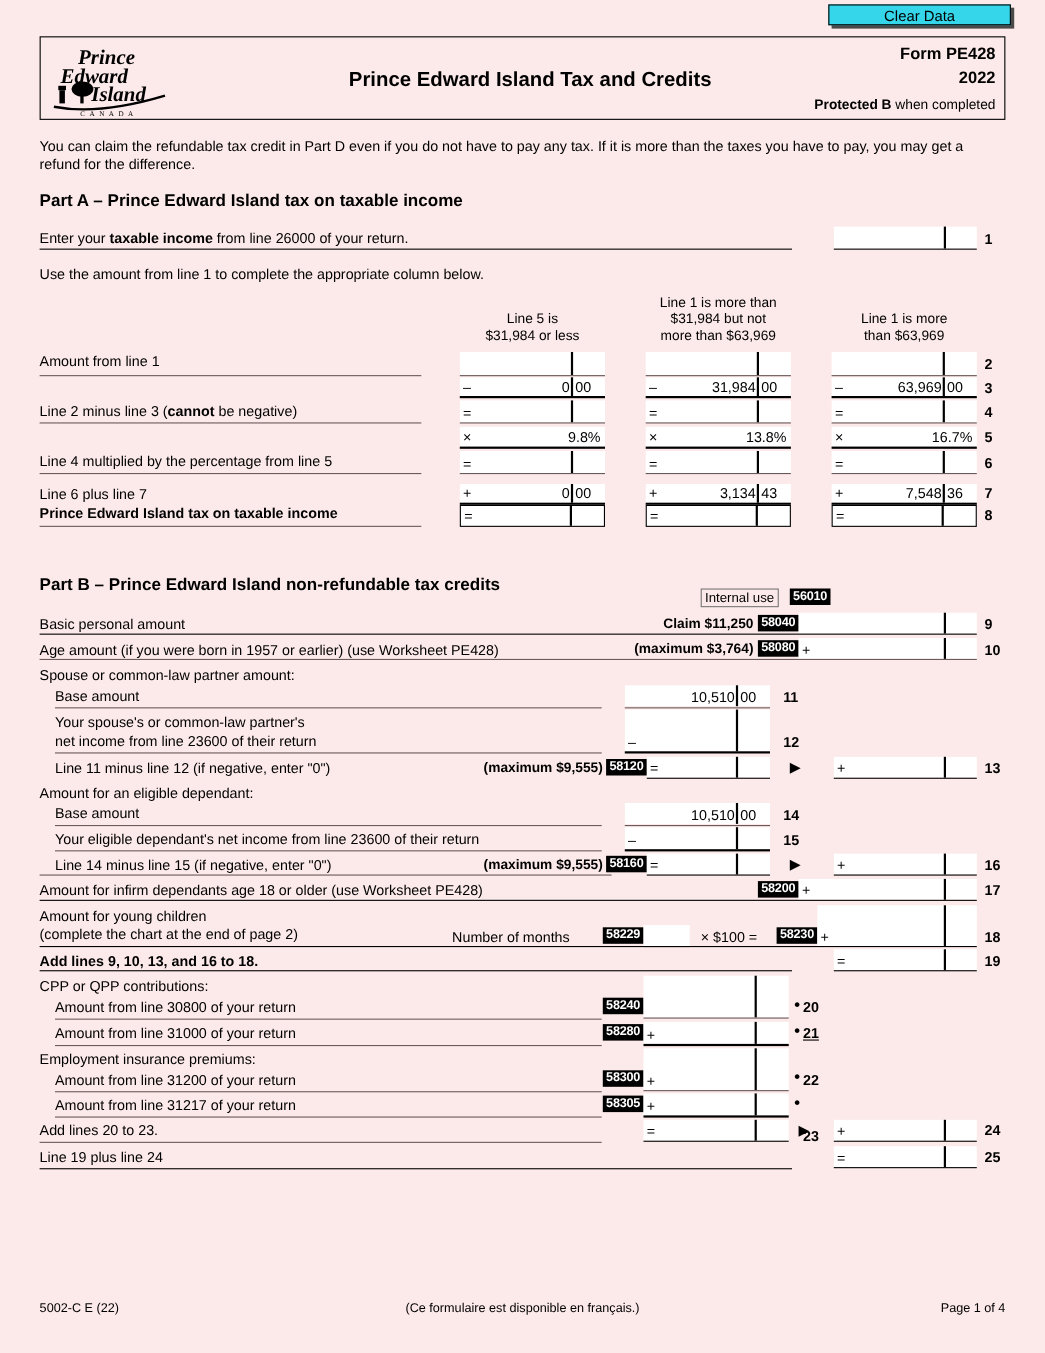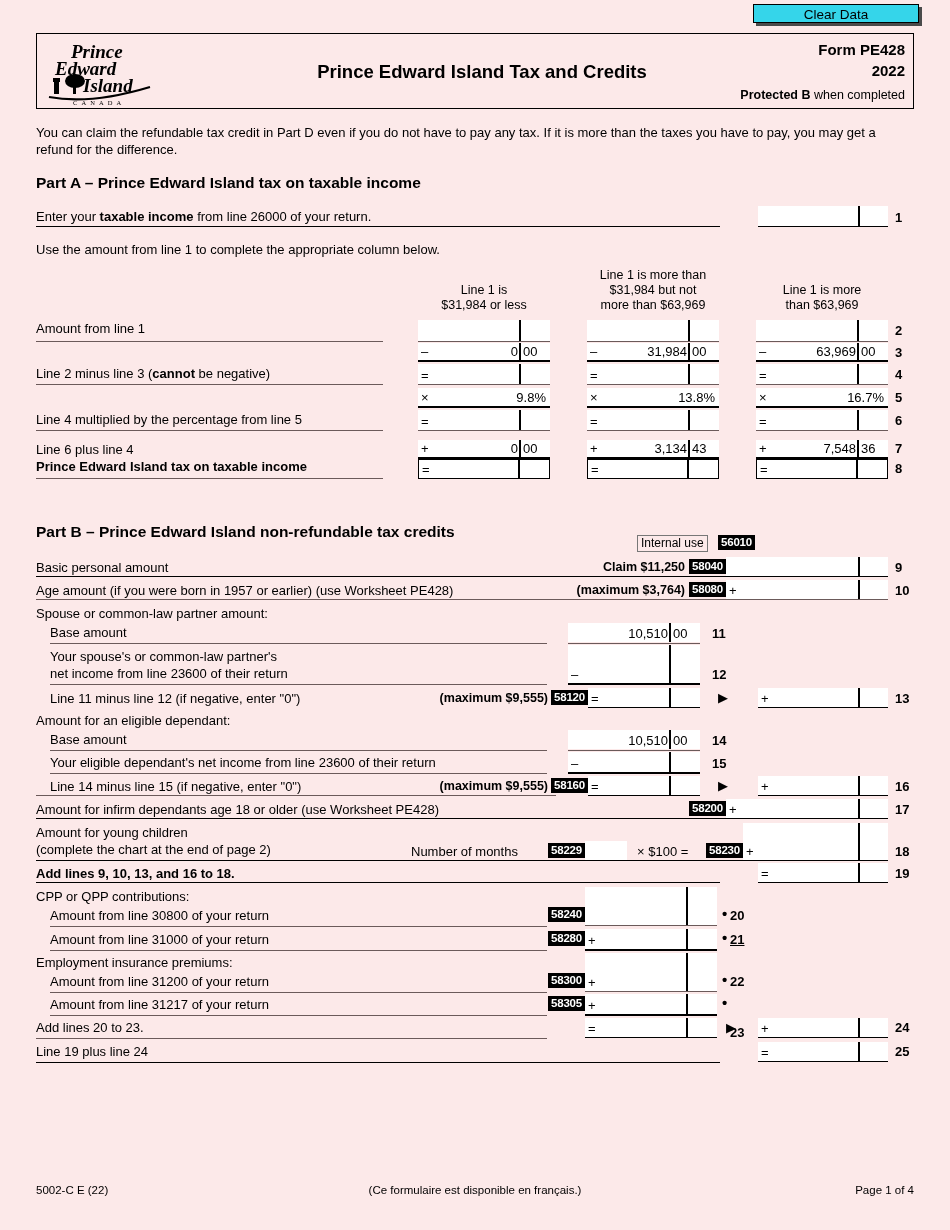--- a/index.html
+++ b/index.html
@@ -197,21 +197,21 @@
   <div class="rule-med" style="left:36px; top:226px; width:684px;"></div>
   <div class="fbox" style="left:758px; top:206px; width:130px; height:20px;">
     <div class="sep" style="left:100px;"></div>
   </div>
   <div class="rule-med" style="left:758px; top:226px; width:130px;"></div>
   <div class="linenum" style="left:895px; top:210px;">1</div>
 
   <div class="abs txt" style="left:36px; top:241px;">Use the amount from line 1 to complete the appropriate column below.</div>
 
   <div class="colhead" style="left:418px; top:283px; width:132px;">
-    <div>Line 1 is</div>
+    <div>Line 5 is</div>
     <div>$31,984 or less</div>
   </div>
   <div class="colhead" style="left:587px; top:268px; width:132px;">
     <div>Line 1 is more than</div>
     <div>$31,984 but not</div>
     <div>more than $63,969</div>
   </div>
   <div class="colhead" style="left:756px; top:283px; width:132px;">
     <div>Line 1 is more</div>
     <div>than $63,969</div>
@@ -304,21 +304,21 @@
     </div>
   <div class="fbox" style="left:756px; top:410px; width:132px; height:20px;">
       <div class="op">=</div>
       <div class="sep" style="left:101px;"></div>
     </div>
   <div class="rule-thin" style="left:418px; top:430px; width:132px;"></div>
   <div class="rule-thin" style="left:587px; top:430px; width:132px;"></div>
   <div class="rule-thin" style="left:756px; top:430px; width:132px;"></div>
   <div class="linenum" style="left:895px; top:413px;">6</div>
 
-  <div class="abs txt" style="left:36px; top:441px;">Line 6 plus line 4</div>
+  <div class="abs txt" style="left:36px; top:441px;">Line 6 plus line 7</div>
   <div class="fbox" style="left:418px; top:440px; width:132px; height:17px;">
     <div class="op">+</div>
     <div class="dollars" style="right:32px;">0</div>
     <div class="sep" style="left:101px;"></div>
     <div class="cents" style="left:105px;">00</div>
   </div>
   <div class="fbox" style="left:587px; top:440px; width:132px; height:17px;">
     <div class="op">+</div>
     <div class="dollars" style="right:32px;">3,134</div>
     <div class="sep" style="left:101px;"></div>

